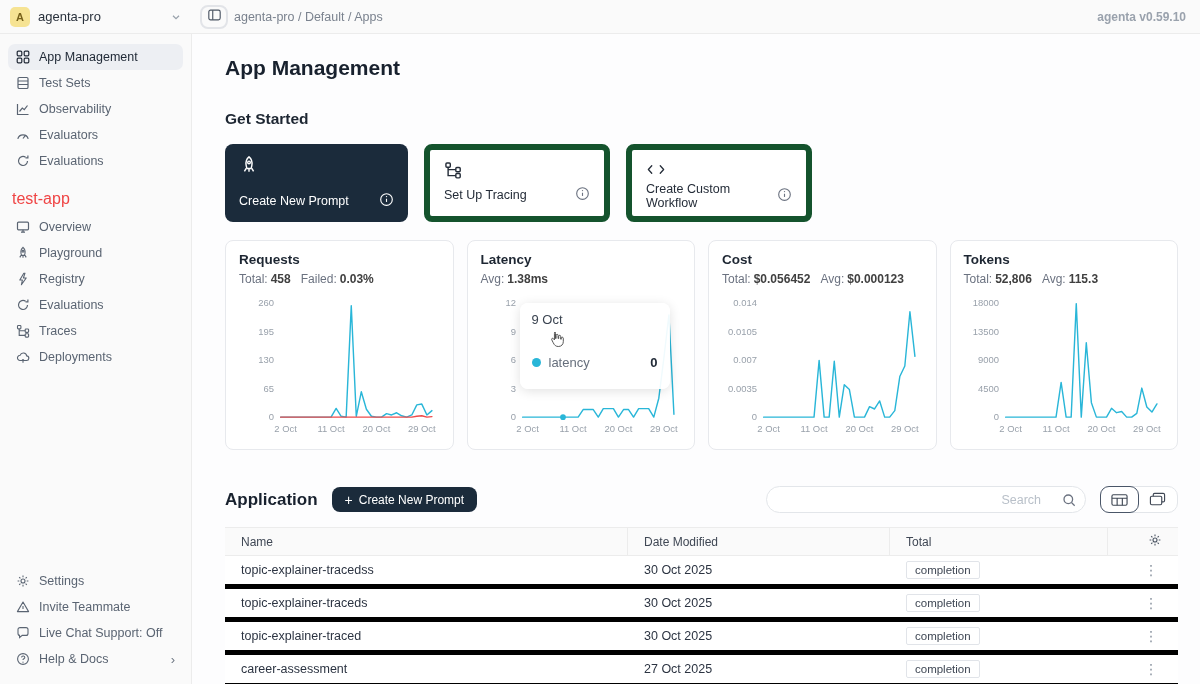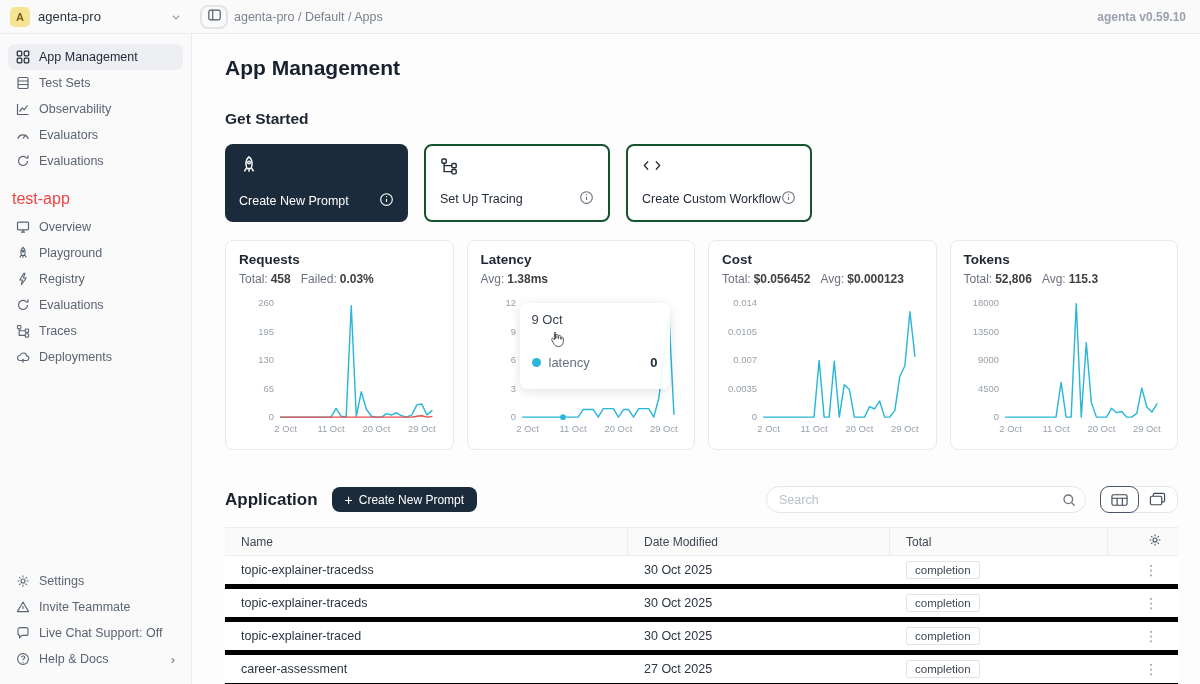--- a/index.html
+++ b/index.html
@@ -29,21 +29,21 @@
   .sb-footer { margin-top:auto; }
   .chev-r { margin-left:auto; color:#6f7884; font-size:13px; }
   
   .main { flex:1; padding:16px 22px 0 15px; overflow:hidden; }
   .page-title { font-size:21px; font-weight:600; color:#18212e; margin-top:6px; }
   .section-h { font-size:15.5px; font-weight:600; color:#1d2632; margin-top:30px; }
   
   .starters { display:flex; gap:16px; margin-top:16px; }
   .starter { width:186px; height:78px; border-radius:8px; padding:11px 14px 12px; display:flex; flex-direction:column; justify-content:space-between; cursor:pointer; }
   .starter.dark { background:#1b2b3b; color:#fff; width:183px; }
-  .starter.light { border:2px solid #14532d; background:#fff; color:#242c38; }
+  .starter.light { border:6px solid #14532d; background:#fff; color:#242c38; }
   .starter-bottom { display:flex; align-items:center; justify-content:space-between; font-size:12.5px; font-weight:500; }
   .starter.light .info { color:#6b7280; }
   
   .metrics { display:flex; gap:13px; margin-top:18px; }
   .metric { flex:1; background:#fff; border:1px solid #e7e9ed; border-radius:8px; padding:11px 13px 7px; position:relative; }
   .metric h3 { font-size:13.5px; font-weight:600; color:#1d2632; }
   .stats { margin-top:5px; font-size:12px; color:#6b7280; display:flex; gap:10px; }
   .stats b { color:#404040; font-weight:600; margin-left:3px; }
   svg.chart { width:100%; height:150px; margin-top:6px; display:block; }
   .tick { font-size:10px; fill:#99a1ab; }
@@ -54,21 +54,21 @@
   .tt-dot { width:9px; height:9px; border-radius:50%; }
   .tt-val { margin-left:auto; color:#222b38; font-weight:600; }
   .cursor-ic { position:absolute; left:28px; top:28px; }
   
   .app-header { display:flex; align-items:center; gap:14px; margin-top:36px; }
   .app-h { font-size:17px; font-weight:600; color:#18212e; }
   .btn-dark { background:#1b2b3b; color:#fff; font-size:12px; height:25px; padding:0 13px; border-radius:8px; display:flex; align-items:center; gap:6px; border:none; cursor:pointer; font-family:inherit; }
   .btn-dark .plus { font-size:14px; line-height:1; }
   .flex-sp { flex:1; }
   .search { width:320px; height:27px; border:1px solid #e3e6ea; border-radius:14px; background:#fff; display:flex; align-items:center; overflow:hidden; }
-  .search input { flex:1; border:none; outline:none; padding:0 12px; font-size:12.5px; color:#6d28d9; background:transparent; font-family:inherit; }
+  .search input { flex:1; border:none; outline:none; padding:0 12px; font-size:12.5px; color:#6d28d9; background:transparent; font-family:inherit;text-align:right; }
   .search input::placeholder { color:#b9c0c9; }
   .sicon { width:32px; align-self:stretch; display:flex; align-items:center; justify-content:center; color:#6b7280; cursor:pointer; }
   .viewtoggle { display:flex; align-items:center; border:1px solid #e3e6ea; border-radius:10px; background:#fff; height:27px; }
   .vbtn { width:39px; height:27px; display:flex; align-items:center; justify-content:center; color:#3f4754; cursor:pointer; border-radius:9px; }
   .vbtn.sel { border:1.5px solid #4a5668; margin:-1px; background:#fff; }
   
   .table { margin-top:14px; }
   .thead, .trow { display:grid; grid-template-columns:403px 262px 218px 1fr; align-items:center; }
   .thead { height:29px; background:#fafafa; border-top:1px solid #ececec; border-bottom:1px solid #ececec; font-size:12px; color:#3f4754; font-weight:500; }
   .th { padding:0 16px; border-right:1px solid #ececec; height:100%; display:flex; align-items:center; }

